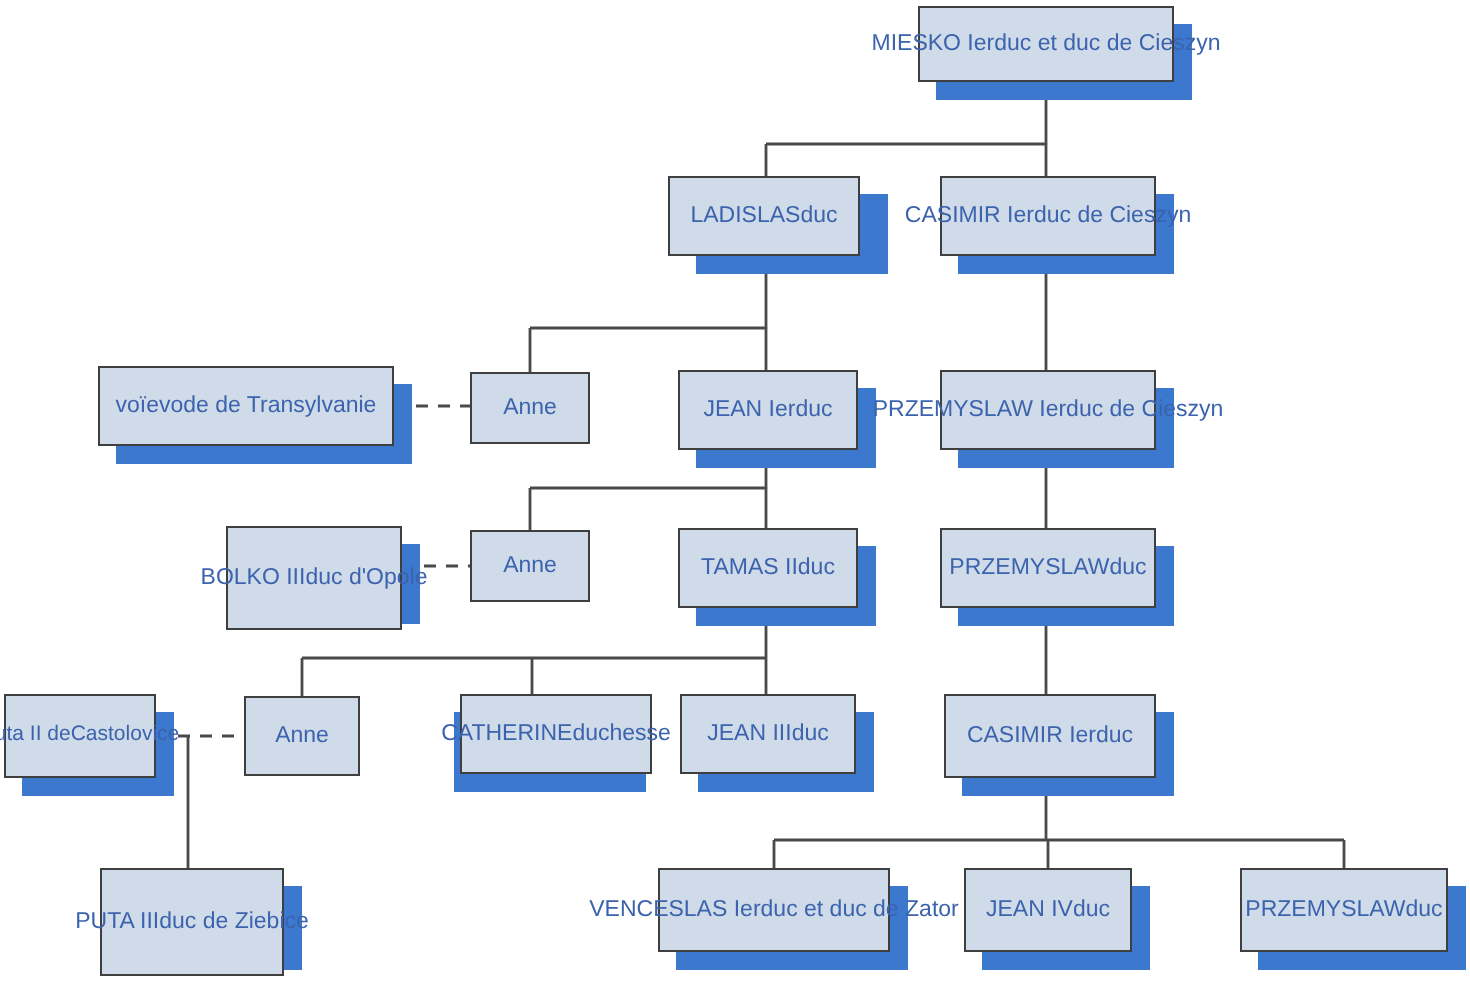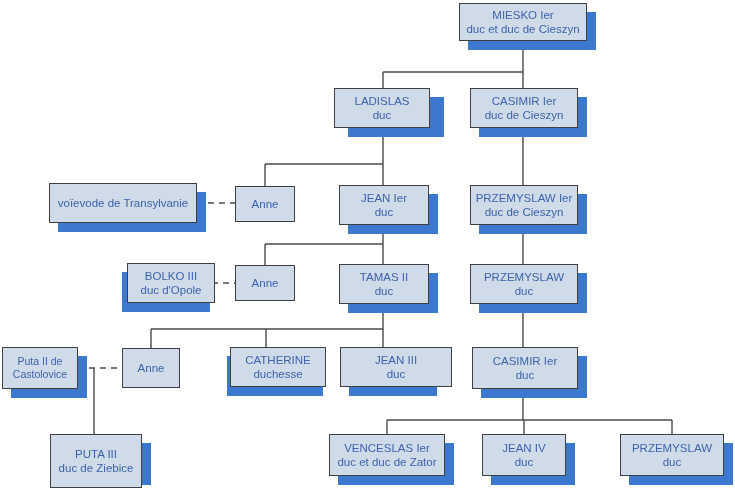--- a/index.html
+++ b/index.html
@@ -23,21 +23,20 @@
     height: 494px;
     pointer-events: none;
   }
   .node {
     position: absolute;
     box-sizing: border-box;
     background: #cfdbe9;
     border: 1.5px solid #3f3f3f;
     color: #3c63ad;
     display: flex;
-    flex-direction: column;
     align-items: center;
     justify-content: center;
     text-align: center;
     line-height: 1.25;
     font-size: 11.5px;
     z-index: 3;
   }
   .node .ln {
     display: block;
     white-space: nowrap;
@@ -118,21 +117,21 @@
         <span class="ln">Anne</span>
       </div>
       <div class="node" style="left: 339px; top: 185px; width: 90px; height: 40px;">
         <span class="ln">JEAN Ier</span>
         <span class="ln">duc</span>
       </div>
       <div class="node" style="left: 470px; top: 185px; width: 108px; height: 40px;">
         <span class="ln">PRZEMYSLAW Ier</span>
         <span class="ln">duc de Cieszyn</span>
       </div>
-      <div class="node" style="left: 127px; top: 263px; width: 88px; height: 40px;">
+      <div class="node" style="left: 113px; top: 263px; width: 88px; height: 52px;">
         <span class="ln">BOLKO III</span>
         <span class="ln">duc d'Opole</span>
       </div>
       <div class="node" style="left: 235px; top: 265px; width: 60px; height: 36px;">
         <span class="ln">Anne</span>
       </div>
       <div class="node" style="left: 339px; top: 264px; width: 90px; height: 40px;">
         <span class="ln">TAMAS II</span>
         <span class="ln">duc</span>
       </div>
@@ -144,21 +143,21 @@
         <span class="ln">Puta II de</span>
         <span class="ln">Castolovice</span>
       </div>
       <div class="node" style="left: 122px; top: 348px; width: 58px; height: 40px;">
         <span class="ln">Anne</span>
       </div>
       <div class="node" style="left: 230px; top: 347px; width: 96px; height: 40px;">
         <span class="ln">CATHERINE</span>
         <span class="ln">duchesse</span>
       </div>
-      <div class="node" style="left: 340px; top: 347px; width: 112px; height: 40px;">
+      <div class="node" style="left: 340px; top: 347px; width: 88px; height: 40px;">
         <span class="ln">JEAN III</span>
         <span class="ln">duc</span>
       </div>
       <div class="node" style="left: 472px; top: 347px; width: 106px; height: 42px;">
         <span class="ln">CASIMIR Ier</span>
         <span class="ln">duc</span>
       </div>
       <div class="node" style="left: 50px; top: 434px; width: 92px; height: 54px;">
         <span class="ln">PUTA III</span>
         <span class="ln">duc de Ziebice</span>

